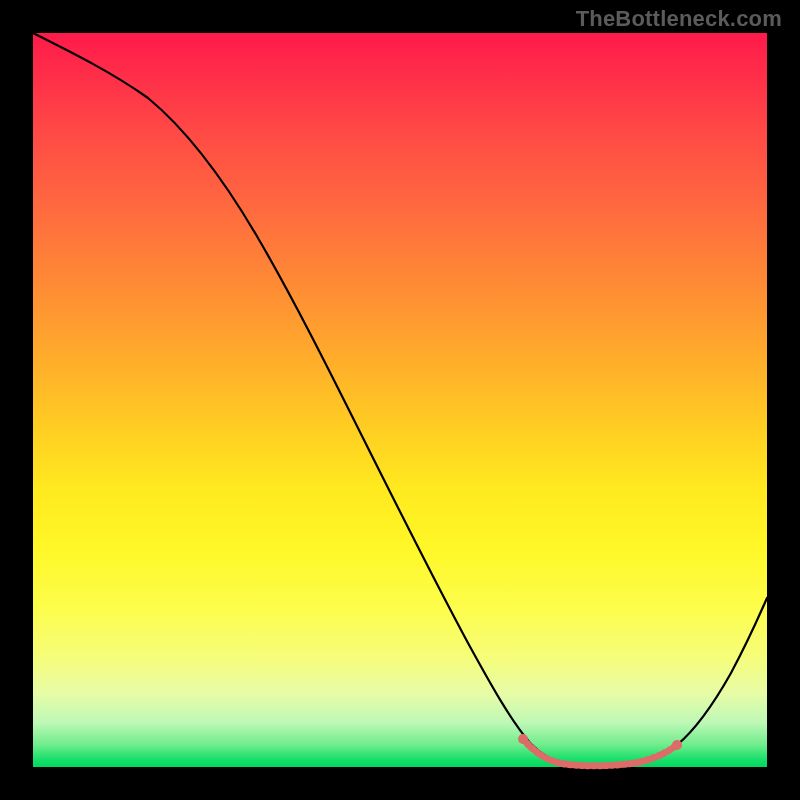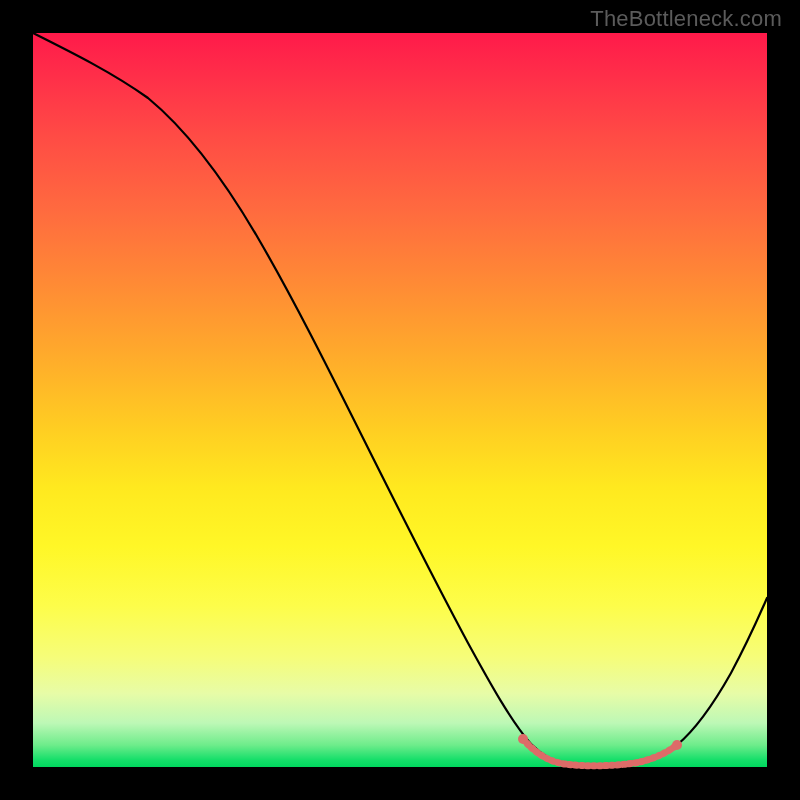--- a/index.html
+++ b/index.html
@@ -44,21 +44,21 @@
       #16df6a 99%,
       #00d85e 100%
     );
   }
   .attribution {
     position: absolute;
     top: 6px;
     right: 18px;
     color: #5b5b5b;
     font-size: 22px;
-    font-weight: 400;
+    font-weight: 700;
     letter-spacing: 0.2px;
   }
   svg.curve {
     position: absolute;
     left: 0;
     top: 0;
     width: 734px;
     height: 734px;
     overflow: visible;
   }

